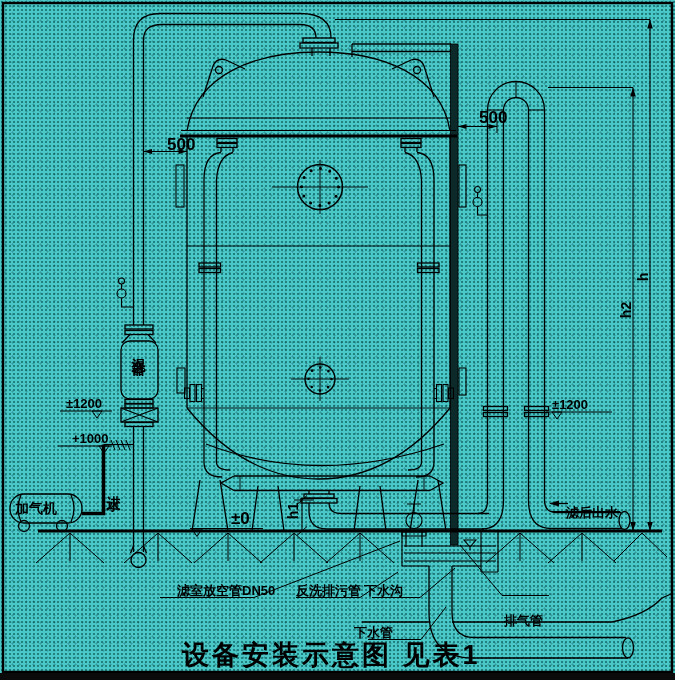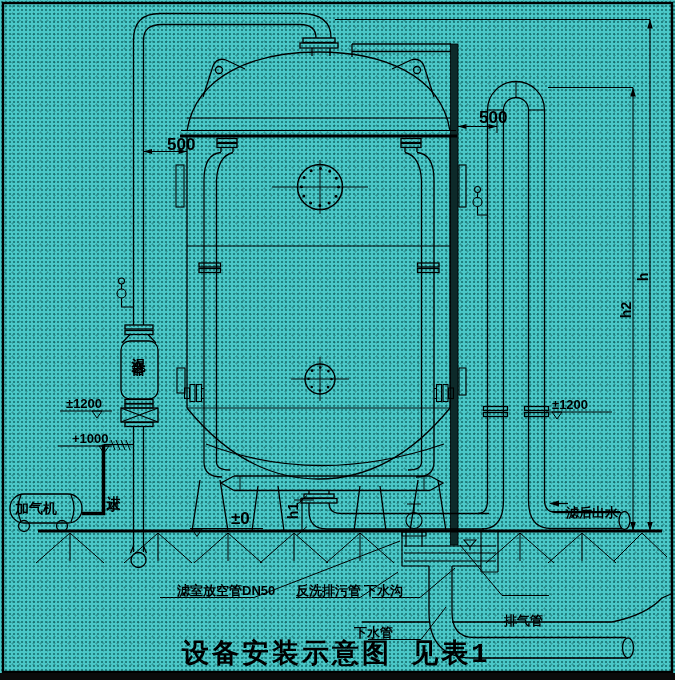--- a/index.html
+++ b/index.html
@@ -297,14 +297,14 @@
   <div class="lbl f14 rot" style="left:639px;top:270px;">h</div>
   <div class="lbl f14 vert" style="left:132px;top:347px;">混合器</div>
   <div class="lbl f14 vert" style="left:107px;top:485px;">进水</div>
   <div class="lbl f14" style="left:15px;top:501px;">加气机</div>
   <div class="lbl f13" style="left:177px;top:584px;">滤室放空管DN50</div>
   <div class="lbl f13" style="left:296px;top:584px;text-align:right;">反洗排污管</div>
   <div class="lbl f13" style="left:364px;top:584px;">下水沟</div>
   <div class="lbl f13" style="left:504px;top:582px;margin-top:32px;">排气管</div>
   <div class="lbl f13" style="left:566px;top:506px;">滤后出水</div>
   <div class="lbl f13" style="left:354px;top:626px;">下水管</div>
-  <div class="lbl title" style="left:182px;top:642px;font-family:Liberation Mono, monospace;">设备安装示意图  见表1</div>
+  <div class="lbl title" style="left:182px;top:642px;">设备安装示意图  见表1</div>
 </div>
 
 </body></html>

